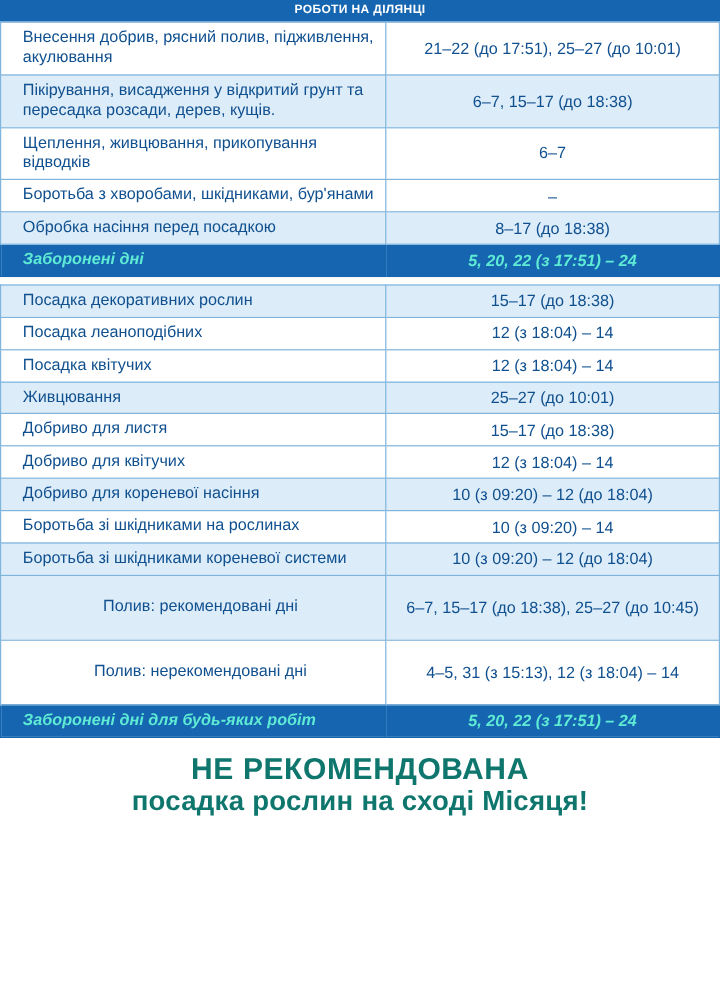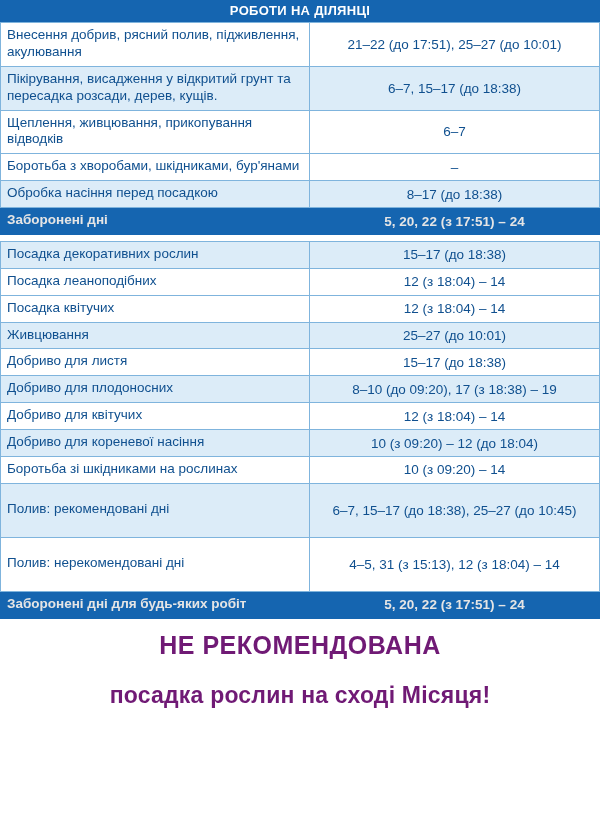--- a/index.html
+++ b/index.html
@@ -17,83 +17,84 @@
   .page {
     position: relative;
     width: 600px;
     height: 827px;
     background: #ffffff;
   }
   .section-header {
     background: #1565b0;
     color: #ffffff;
     font-weight: bold;
-    font-size: 13px;
+    font-size: 10px;
     text-align: center;
     letter-spacing: 0.3px;
     padding: 3px 0 4px 0;
   }
   table.grid {
     width: 100%;
     border-collapse: collapse;
     table-layout: fixed;
   }
   table.grid td {
     border: 1px solid #7fb4dd;
     font-size: 13.5px;
     color: #10508f;
     vertical-align: middle;
     line-height: 1.25;
   }
   td.label {
     width: 296px;
-    padding: 4px 6px 5px 6px;
+    padding: 4px 6px 5px 18px;
     text-align: left;
   }
   td.value {
     padding: 4px 6px 2px 6px;
     text-align: center;
   }
   tr.alt td {
     background: #dcecf8;
   }
   tr.plain td {
     background: #ffffff;
   }
   tr.forbidden td {
     background: #1565b0;
-    color: #e5e5e5;
+    color: #5eead4;
     font-weight: bold;
     border-color: #1565b0;
+    font-style: italic;
   }
   tr.forbidden td.label {
     text-align: left;
   }
   .spacer {
     height: 6px;
     background: #ffffff;
   }
   .footer-note {
     text-align: center;
-    color: #701a75;
+    color: #0f766e;
     font-weight: bold;
     line-height: 1.12;
     padding-top: 12px;
   }
   .footer-line1 {
     font-size: 25px;
     letter-spacing: 0.5px;
   }
   .footer-line2 {
     font-size: 23px;
     letter-spacing: 0.2px;
-    margin-top: 24px;
   }
   .tall td {
     height: 44px;
+    text-align: center;
   }
 </style>
 </head>
 <body>
 
 <div class="page">
 
   <div>
     <div class="section-header">РОБОТИ НА ДІЛЯНЦІ</div>
     <table class="grid">
@@ -144,35 +145,35 @@
           <td class="value">12 (з 18:04) – 14</td>
         </tr>
         <tr class="alt">
           <td class="label">Живцювання</td>
           <td class="value">25–27 (до 10:01)</td>
         </tr>
         <tr class="plain">
           <td class="label">Добриво для листя</td>
           <td class="value">15–17 (до 18:38)</td>
         </tr>
-        <tr class="alt">
-          <td class="label">Добриво для плодоносних</td>
-          <td class="value">8–10 (до 09:20), 17 (з 18:38) – 19</td>
-        </tr>
         <tr class="plain">
           <td class="label">Добриво для квітучих</td>
           <td class="value">12 (з 18:04) – 14</td>
         </tr>
         <tr class="alt">
           <td class="label">Добриво для кореневої насіння</td>
           <td class="value">10 (з 09:20) – 12 (до 18:04)</td>
         </tr>
         <tr class="plain">
           <td class="label">Боротьба зі шкідниками на рослинах</td>
           <td class="value">10 (з 09:20) – 14</td>
+        </tr>
+        <tr class="alt">
+          <td class="label">Боротьба зі шкідниками кореневої системи</td>
+          <td class="value">10 (з 09:20) – 12 (до 18:04)</td>
         </tr>
         <tr class="alt tall">
           <td class="label">Полив: рекомендовані дні</td>
           <td class="value">6–7, 15–17 (до 18:38), 25–27 (до 10:45)</td>
         </tr>
         <tr class="plain tall">
           <td class="label">Полив: нерекомендовані дні</td>
           <td class="value">4–5, 31 (з 15:13), 12 (з 18:04) – 14</td>
         </tr>
         <tr class="forbidden">

